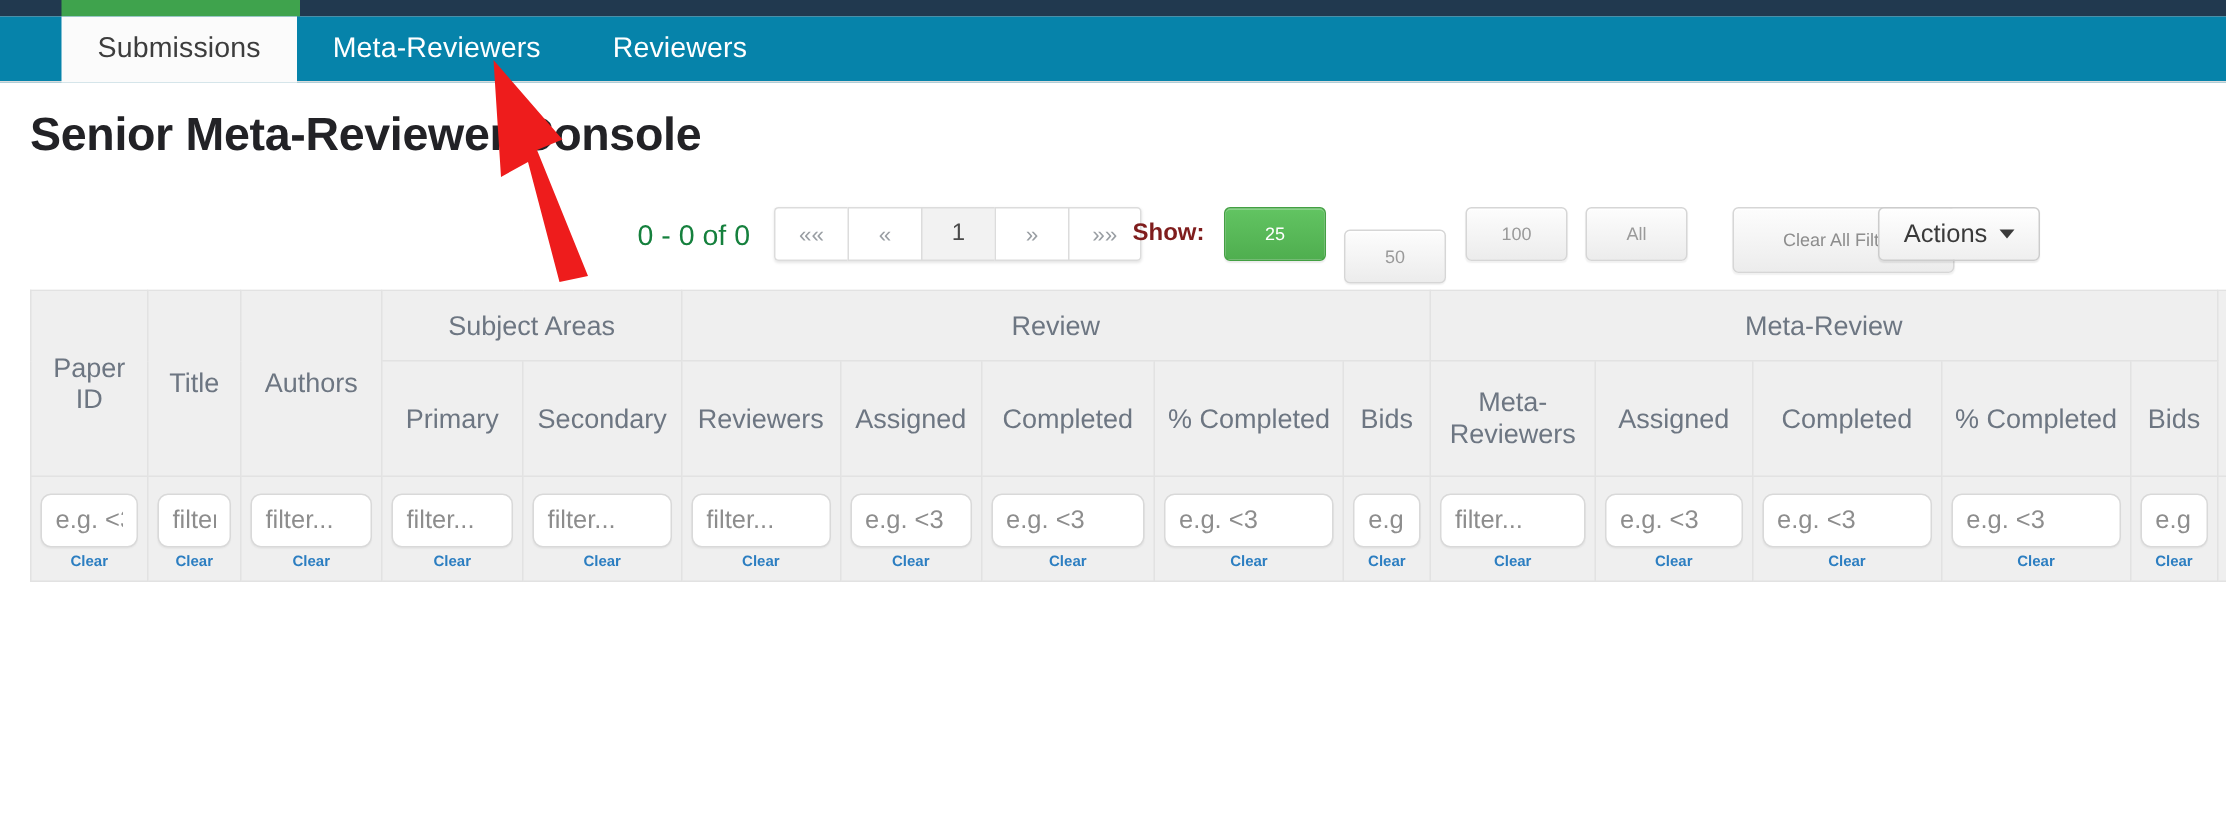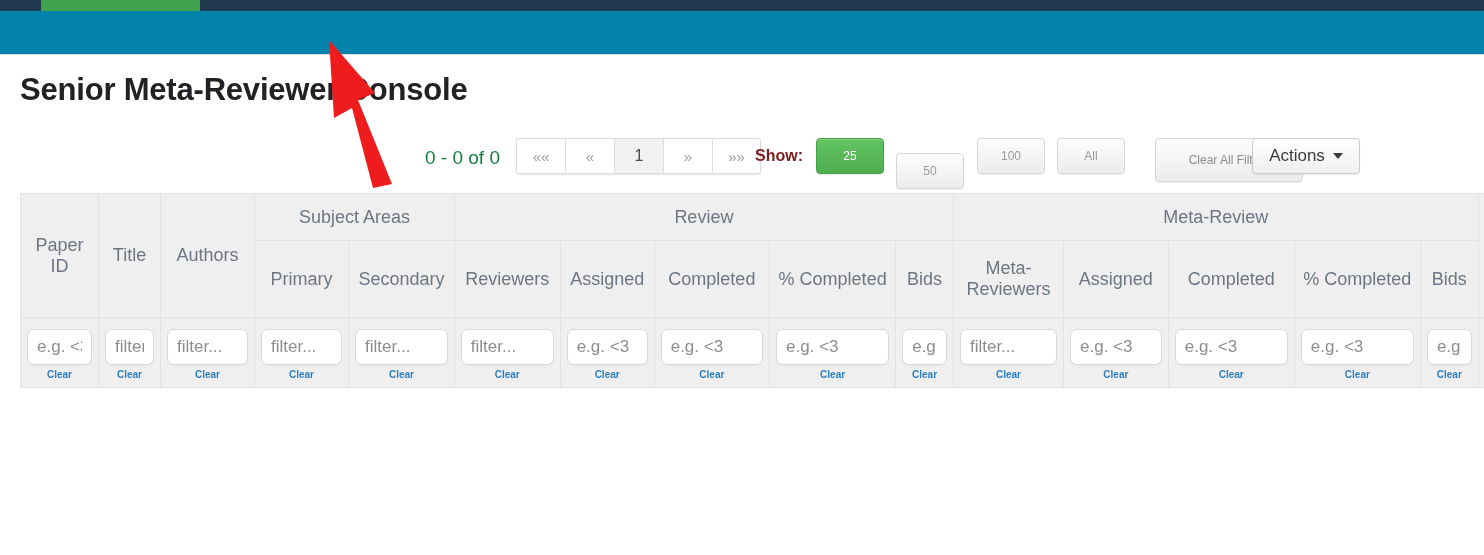--- a/index.html
+++ b/index.html
@@ -181,20 +181,31 @@
 </head>
 <body>
 
 <div id="root">
 
   <div class="topstrip">
     <div class="green"></div>
   </div>
 
   <div class="navbar">
+    <div class="nav-left">
+      <div class="nav-tab active">
+        <span>Submissions</span>
+      </div>
+      <div class="nav-tab">
+        <span>Meta-Reviewers</span>
+      </div>
+      <div class="nav-tab">
+        <span>Reviewers</span>
+      </div>
+    </div>
 
   </div>
 
   <div class="page-title">Senior Meta-Reviewer Console</div>
 
   <div class="toolbar">
     <div class="tb-range">0 - 0 of 0</div>
 
     <div class="pager">
       <div class="pg">««</div>

